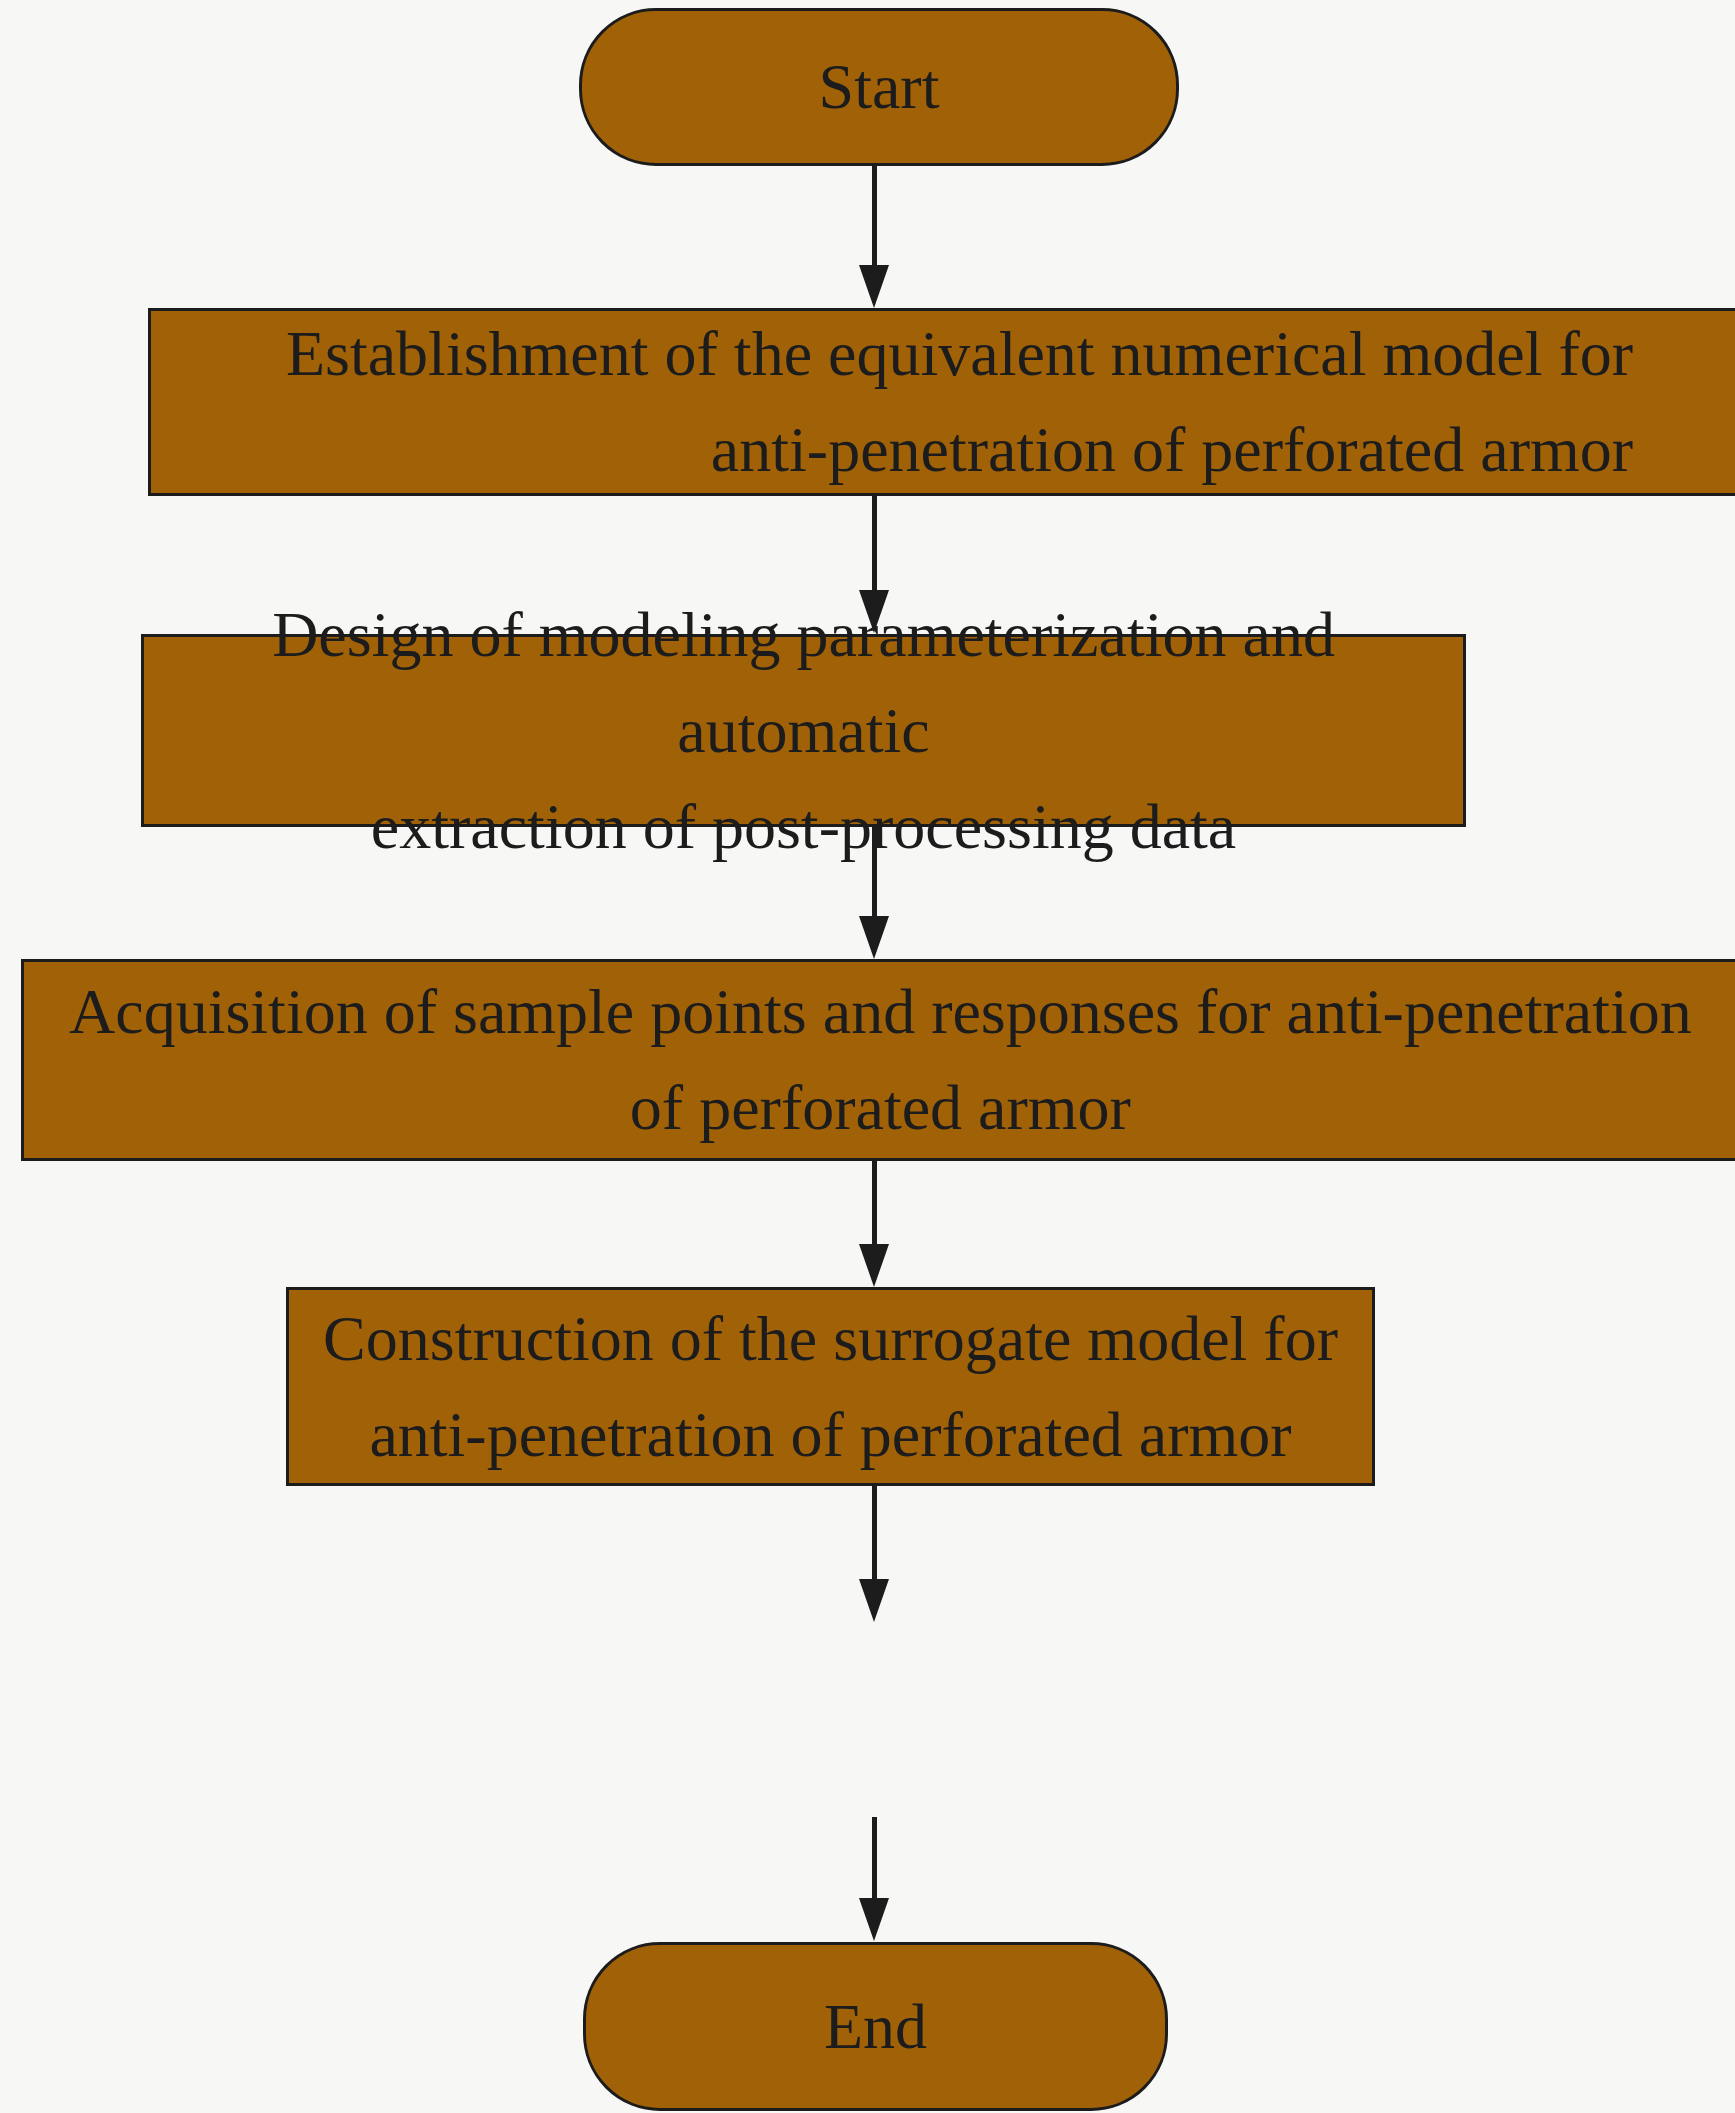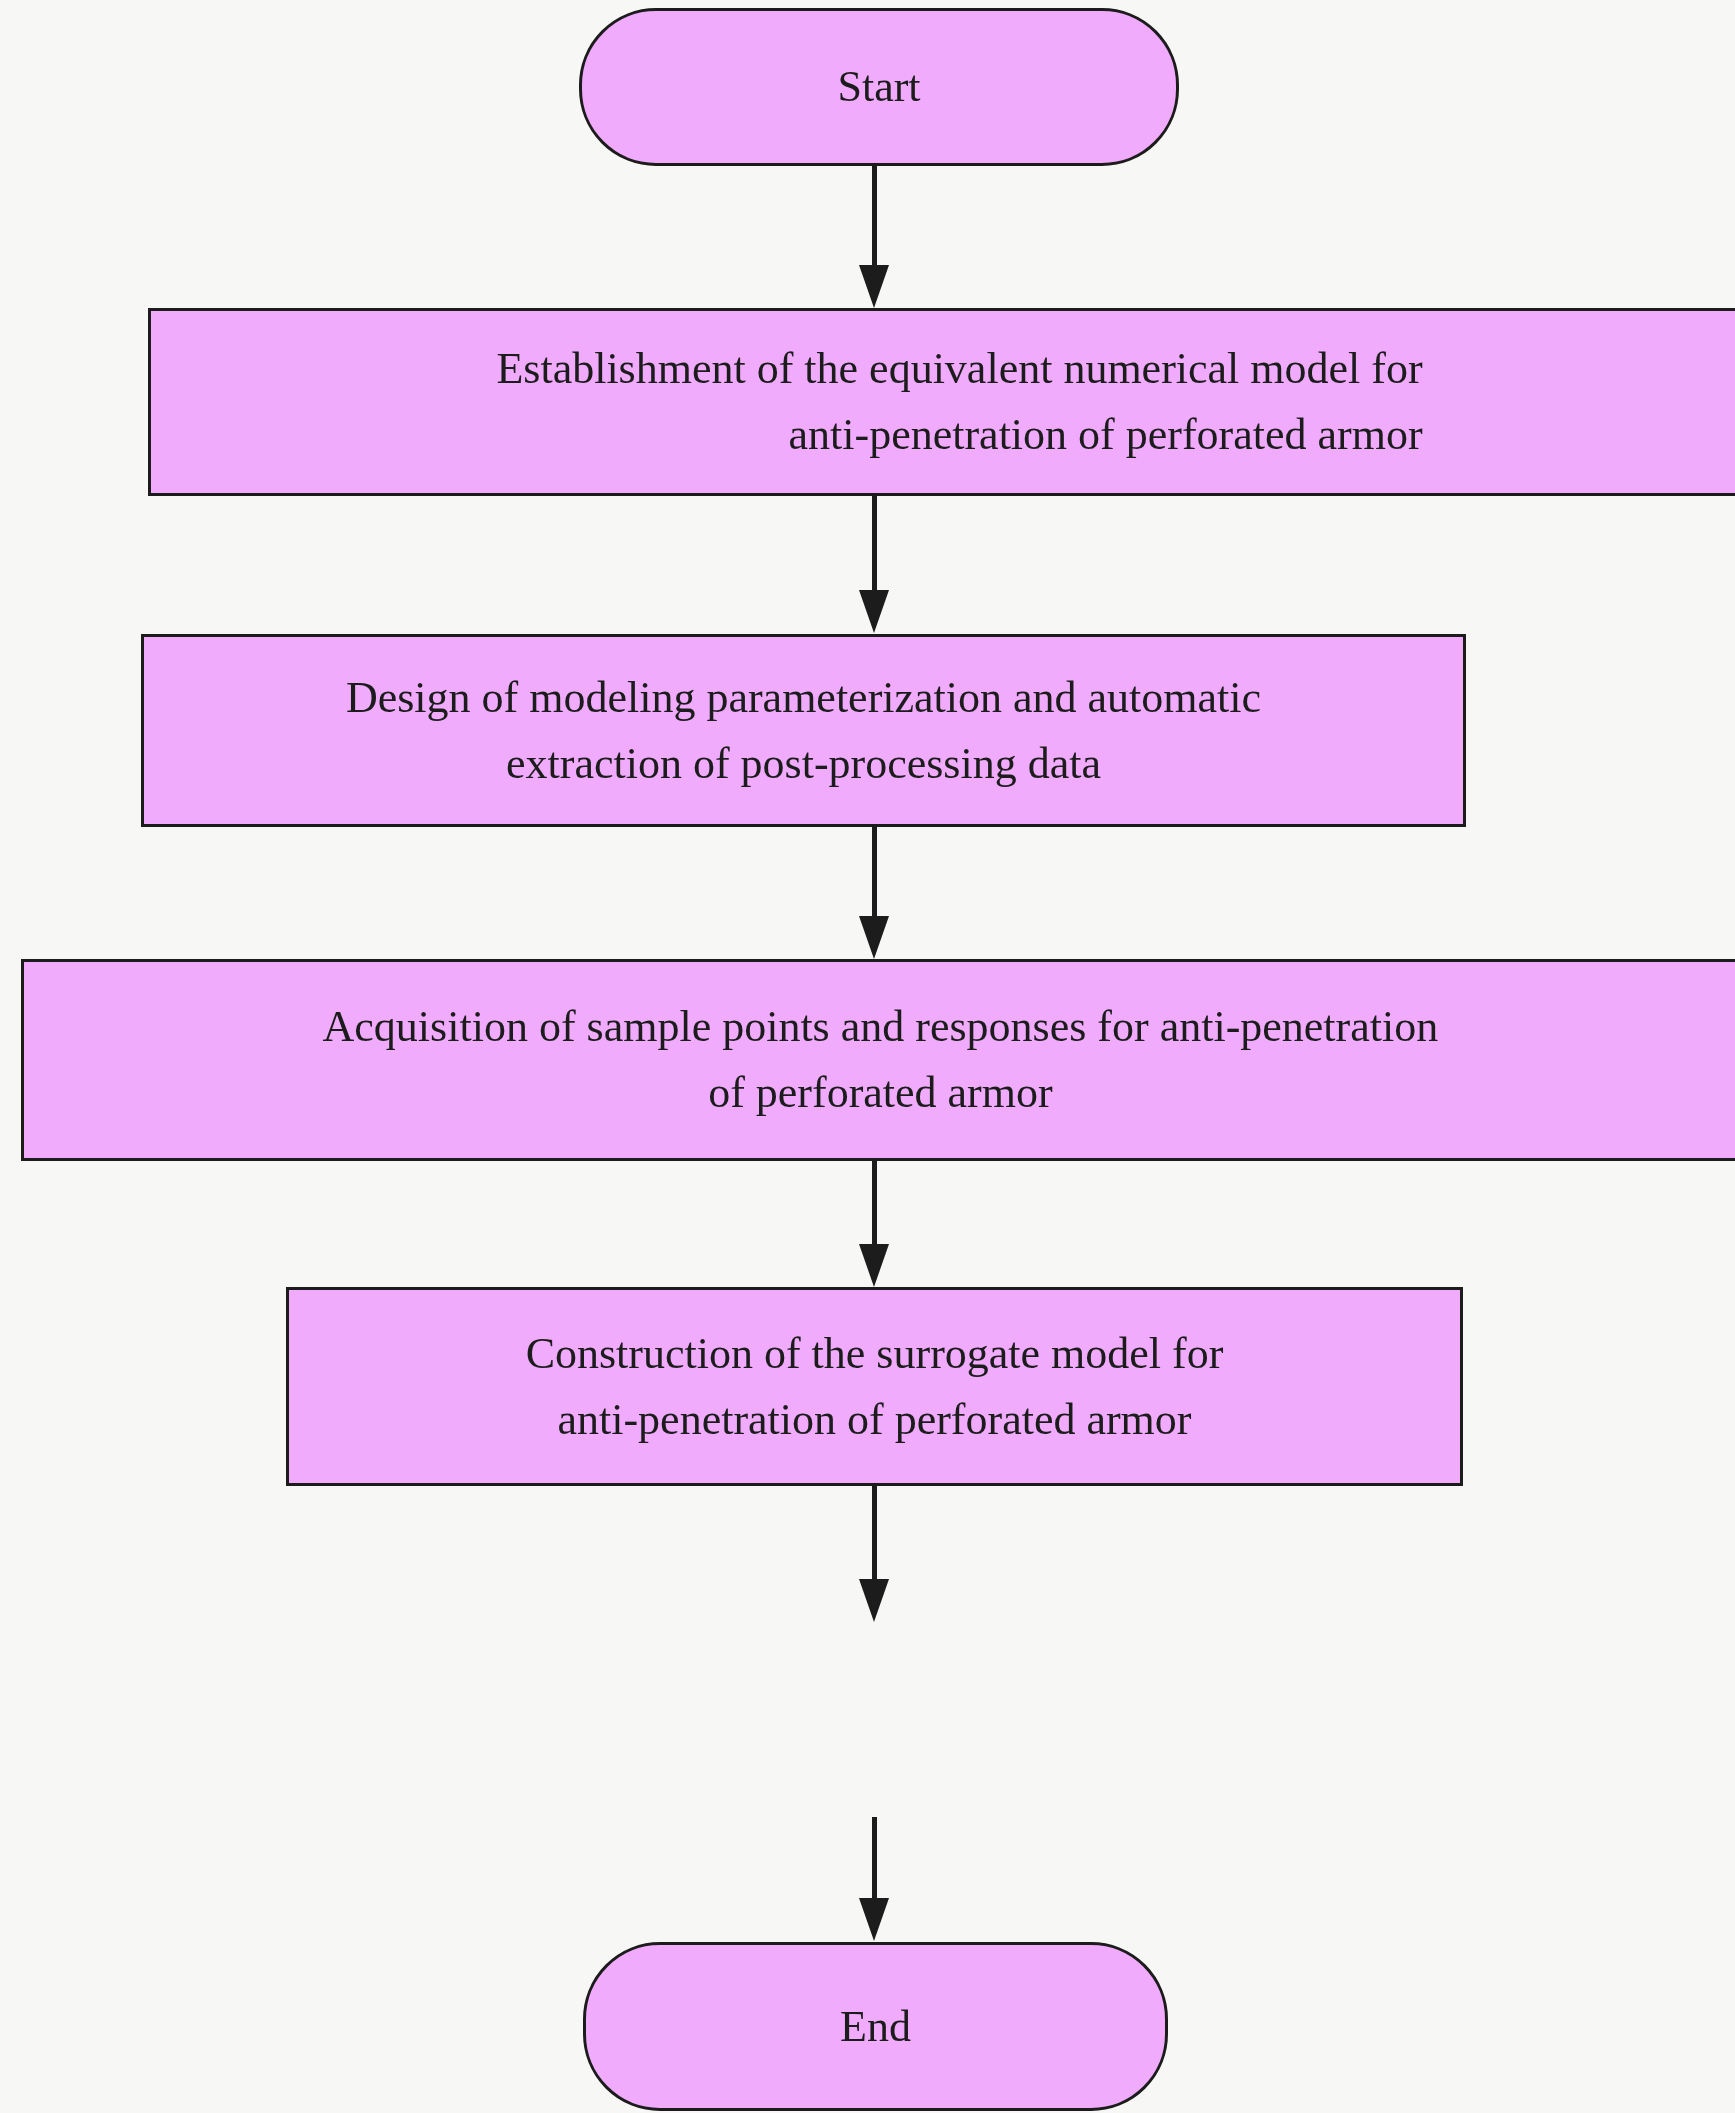--- a/index.html
+++ b/index.html
@@ -17,42 +17,42 @@
   .canvas {
     position: absolute;
     left: 0; top: 0;
     width: 1735px;
     height: 2113px;
   }
   .node {
     position: absolute;
     box-sizing: border-box;
     border: 3.8px solid #1c1c1c;
-    background: #f0abfc;
+    background: #a16207;
     display: flex;
     align-items: center;
     justify-content: center;
     text-align: center;
     color: #1c1c1c;
-    font-size: 44px;
+    font-size: 64px;
     line-height: 1.5;
   }
   .node .label {
     white-space: pre-line;
     padding: 0 19px;
   }
   .terminator {
     border-radius: 77px;
   }
   
   #n-start { left: 579px; top: 7.5px;    width: 600px;  height: 158px; }
   #n-step1 { left: 148px; top: 308px;  width: 1623px; height: 188px; text-align: right; }
   #n-step2 { left: 141px; top: 634px;  width: 1325px; height: 193px; }
   #n-step3 { left: 9.4px;  top: 959px; width: 1718px; height: 202px; margin-left: 12px; }
-  #n-step4 { left: 286px; top: 1287px; width: 1177px; height: 199px; }
+  #n-step4 { left: 286px; top: 1287px; width: 1089px; height: 199px; }
   #n-step5 { left: 353px; top: 1622px; width: 1036px; height: 195px; }
   #n-end   { left: 583px; top: 1942px; width: 585px;  height: 169px; }
 
   
   .arrow {
     position: absolute;
     left: 872px;
     width: 4.7px;
     background: #1c1c1c;
   }

